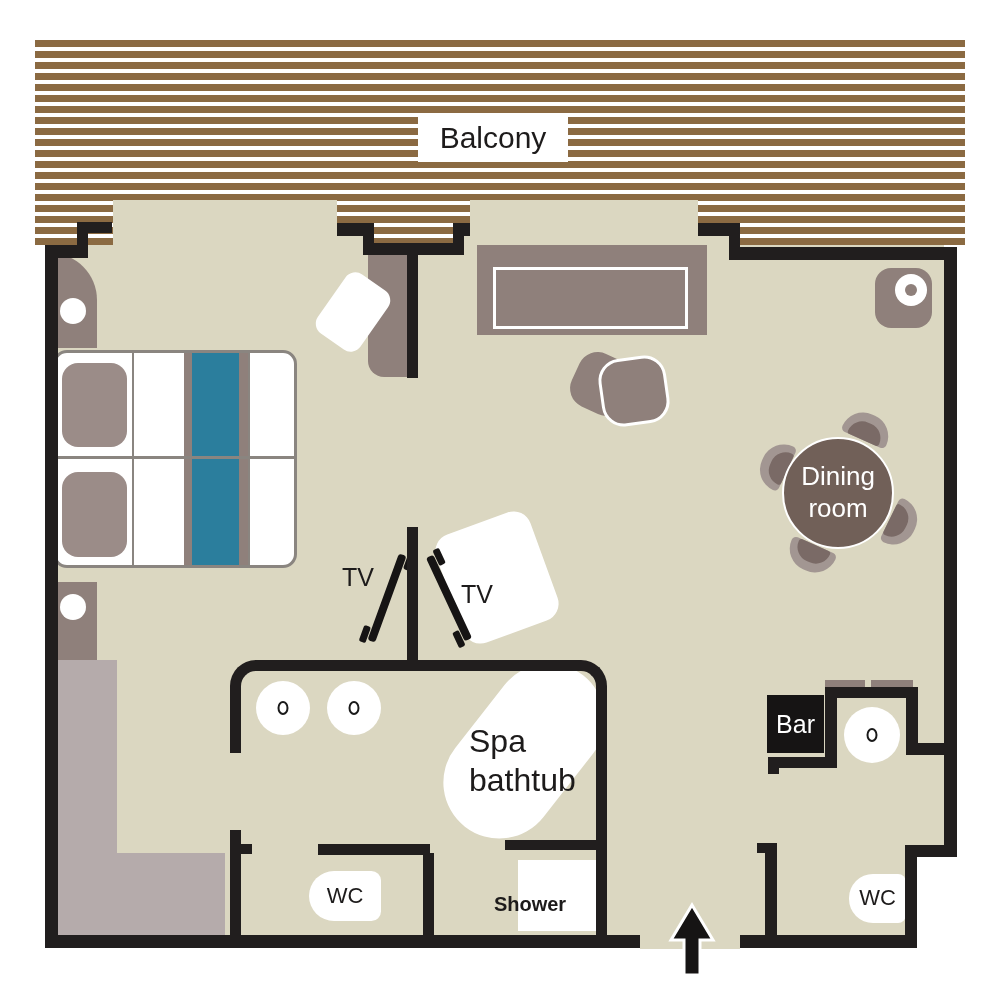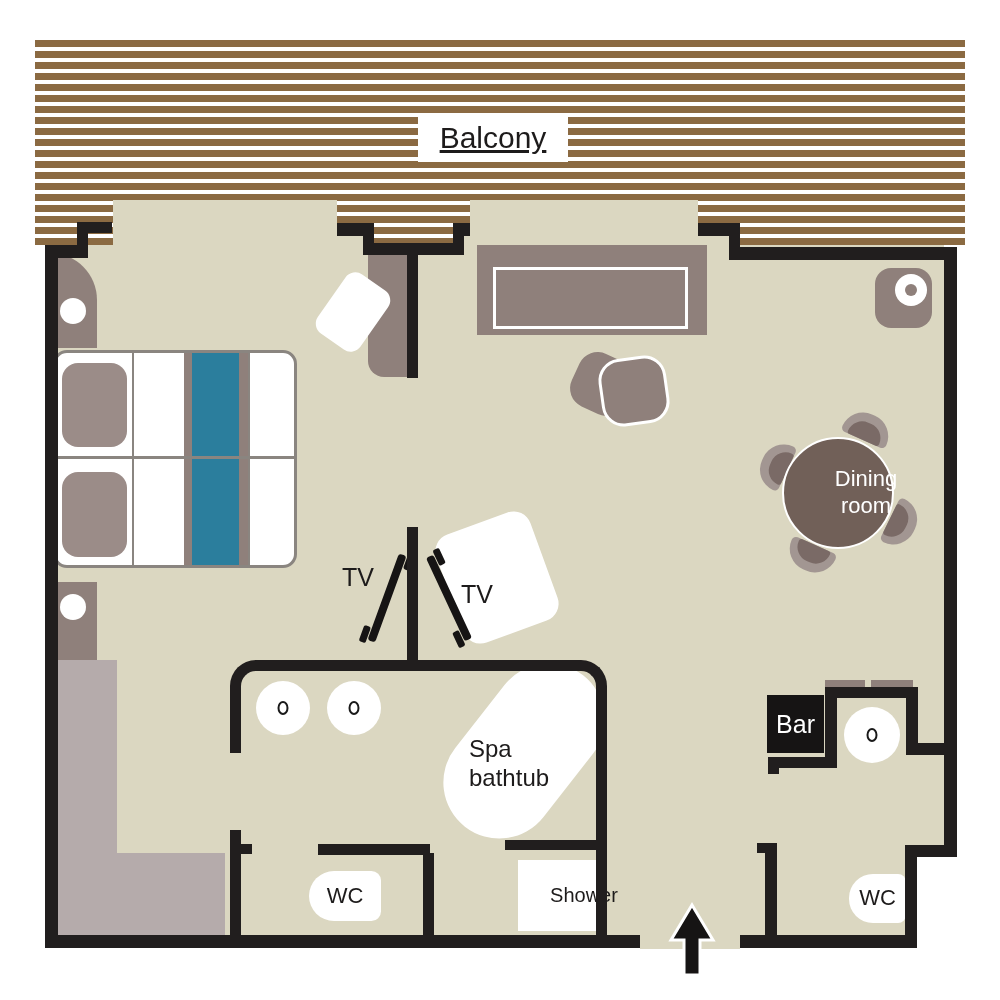--- a/index.html
+++ b/index.html
@@ -44,21 +44,21 @@
 
   <div class="stripe" style="left:35px;top:40px;width:78px;height:205px;"></div>
   <div class="stripe" style="left:113px;top:40px;width:224px;height:160px;"></div>
   <div class="stripe" style="left:337px;top:40px;width:133px;height:183px;"></div>
   <div class="stripe" style="left:374px;top:40px;width:79px;height:203px;"></div>
   <div class="stripe" style="left:470px;top:40px;width:228px;height:160px;"></div>
   <div class="stripe" style="left:698px;top:40px;width:42px;height:183px;"></div>
   <div class="stripe" style="left:740px;top:40px;width:225px;height:205px;"></div>
 
   <div class="whiteshape" style="left:418px;top:115px;width:150px;height:47px;"></div>
-  <div class="lbl center" style="left:418px;top:115px;width:150px;height:47px;font-size:30px;text-decoration:underline;">Balcony</div>
+  <div class="lbl center" style="left:418px;top:115px;width:150px;height:47px;font-size:30px;">Balcony</div>
 
   <div class="taupe" style="left:50px;top:253px;width:47px;height:95px;border-radius:0 55px 0 0;"></div>
   <div class="whiteshape circle" style="left:60px;top:298px;width:26px;height:26px;"></div>
 
   <div class="bed" style="left:53px;top:350px;width:244px;height:218px;">
     <div class="bedline" style="left:76px;top:0;width:2px;height:212px;"></div>
     <div style="left:128px;top:0;width:8px;height:212px;background:var(--taupe,#8f807b);"></div>
     <div style="left:136px;top:0;width:47px;height:212px;background:var(--teal,#2b7e9d);"></div>
     <div style="left:183px;top:0;width:10px;height:212px;background:var(--taupe,#8f807b);"></div>
     <div class="bedline" style="left:192px;top:0;width:2px;height:212px;"></div>
@@ -95,42 +95,42 @@
   <div class="dchair" style="left:751px;top:451px;transform:rotate(-65deg);">
       <div class="dchair-in"></div>
     </div>
   <div class="dchair" style="left:878px;top:511px;transform:rotate(116deg);">
       <div class="dchair-in"></div>
     </div>
   <div class="dchair" style="left:786px;top:544px;transform:rotate(204deg);">
       <div class="dchair-in"></div>
     </div>
   <div class="circle" style="left:782px;top:437px;width:112px;height:112px;background:var(--table-dark,#716058);border:2px solid #fff;"></div>
-  <div class="lbl center white" style="left:826px;top:455px;width:80px;height:76px;font-size:22px;">Dining room</div>
+  <div class="lbl center white" style="left:798px;top:455px;width:80px;height:76px;font-size:26px;">Dining room</div>
 
   <div class="tvbar" style="left:383px;top:552px;transform:rotate(20deg);"></div>
   <div class="tvbar" style="left:445px;top:552px;transform:rotate(-25deg);"></div>
   <div class="lbl" style="left:342px;top:562px;width:40px;font-size:25px;">TV</div>
   <div class="lbl" style="left:461px;top:579px;width:40px;font-size:25px;">TV</div>
 
   <div class="whiteshape circle" style="left:256px;top:681px;width:54px;height:54px;">
       <div class="drain"></div>
     </div>
   <div class="whiteshape circle" style="left:327px;top:681px;width:54px;height:54px;">
       <div class="drain"></div>
     </div>
 
   <div class="whiteshape" style="left:468px;top:655px;width:112px;height:192px;border-radius:56px;transform:rotate(38deg);"></div>
-  <div class="lbl" style="left:469px;top:722px;width:104px;height:58px;font-size:24px;margin-top:12px;">Spa bathtub</div>
+  <div class="lbl" style="left:469px;top:722px;width:104px;height:58px;font-size:32px;">Spa bathtub</div>
 
   <div class="whiteshape" style="left:309px;top:871px;width:72px;height:50px;border-radius:26px 10px 10px 26px;"></div>
   <div class="lbl center" style="left:309px;top:871px;width:72px;height:50px;font-size:22px;">WC</div>
 
   <div class="whiteshape" style="left:518px;top:860px;width:80px;height:71px;"></div>
-  <div class="lbl center" style="left:544px;top:860px;width:80px;height:71px;font-size:20px;">Shower</div>
+  <div class="lbl center" style="left:490px;top:860px;width:80px;height:88px;font-size:20px;font-weight:bold;">Shower</div>
 
   <div class="taupe" style="left:825px;top:680px;width:40px;height:8px;"></div>
   <div class="taupe" style="left:871px;top:680px;width:42px;height:8px;"></div>
   <div style="left:767px;top:695px;width:57px;height:58px;background:#161414;"></div>
   <div class="lbl center white" style="left:767px;top:695px;width:57px;height:58px;font-size:25px;">Bar</div>
   <div class="whiteshape circle" style="left:844px;top:707px;width:56px;height:56px;">
       <div class="drain"></div>
     </div>
 
   <div class="whiteshape" style="left:849px;top:874px;width:57px;height:49px;border-radius:24px 8px 8px 24px;"></div>

